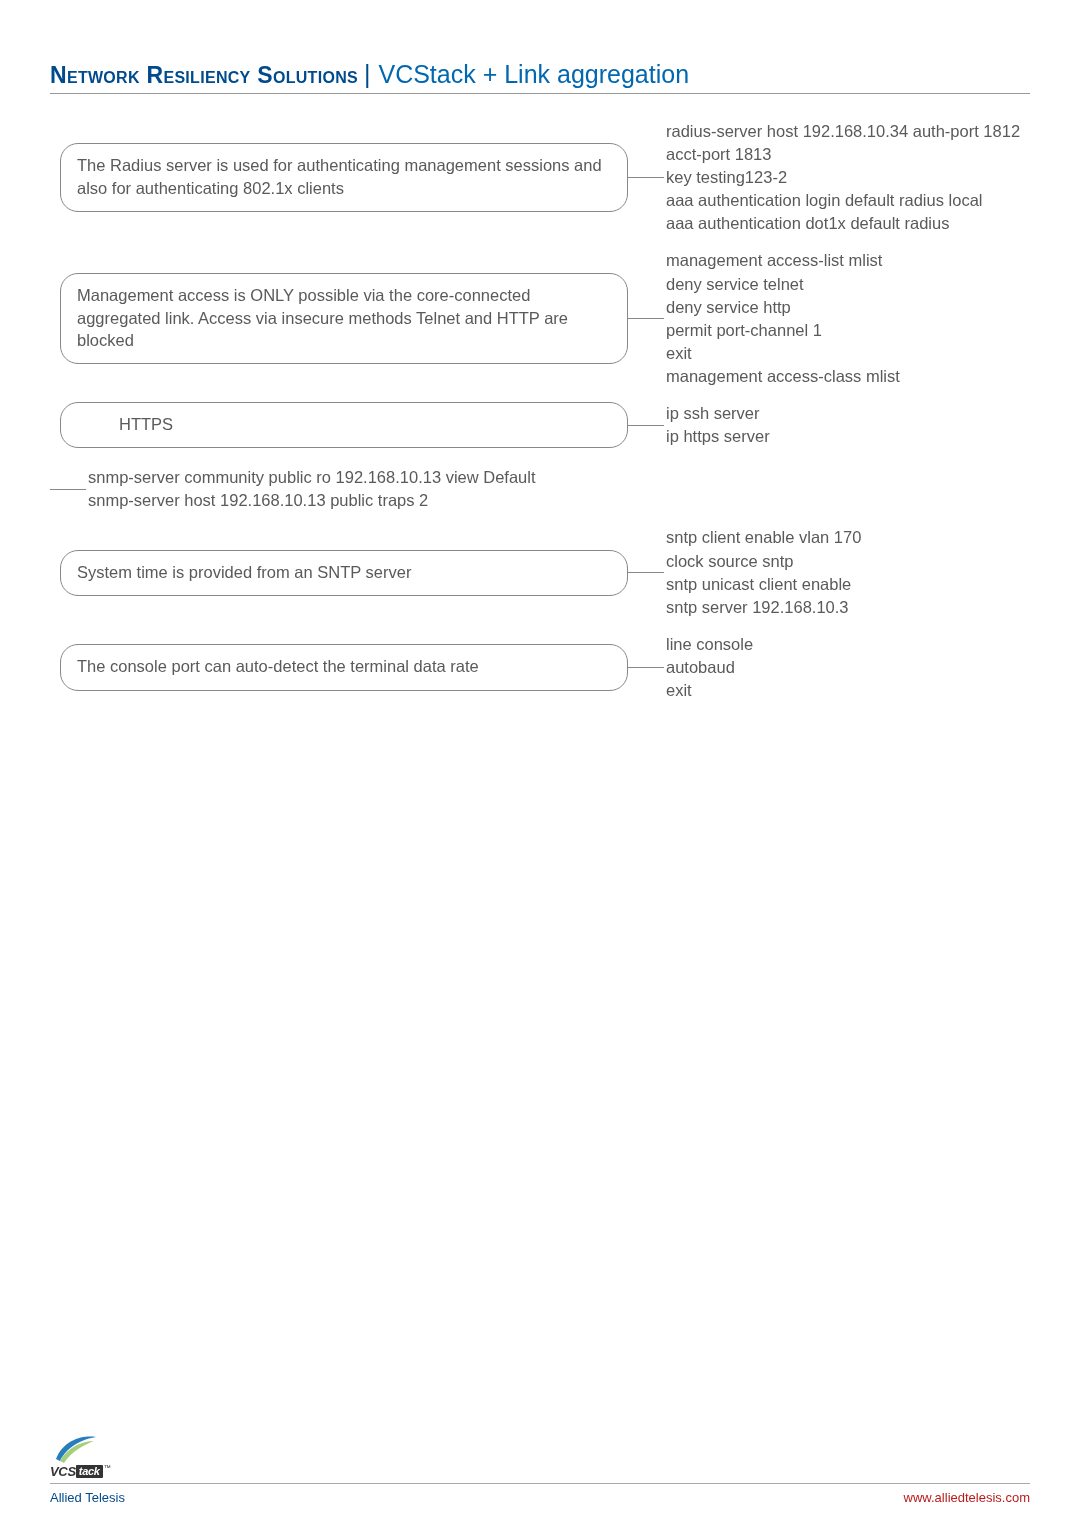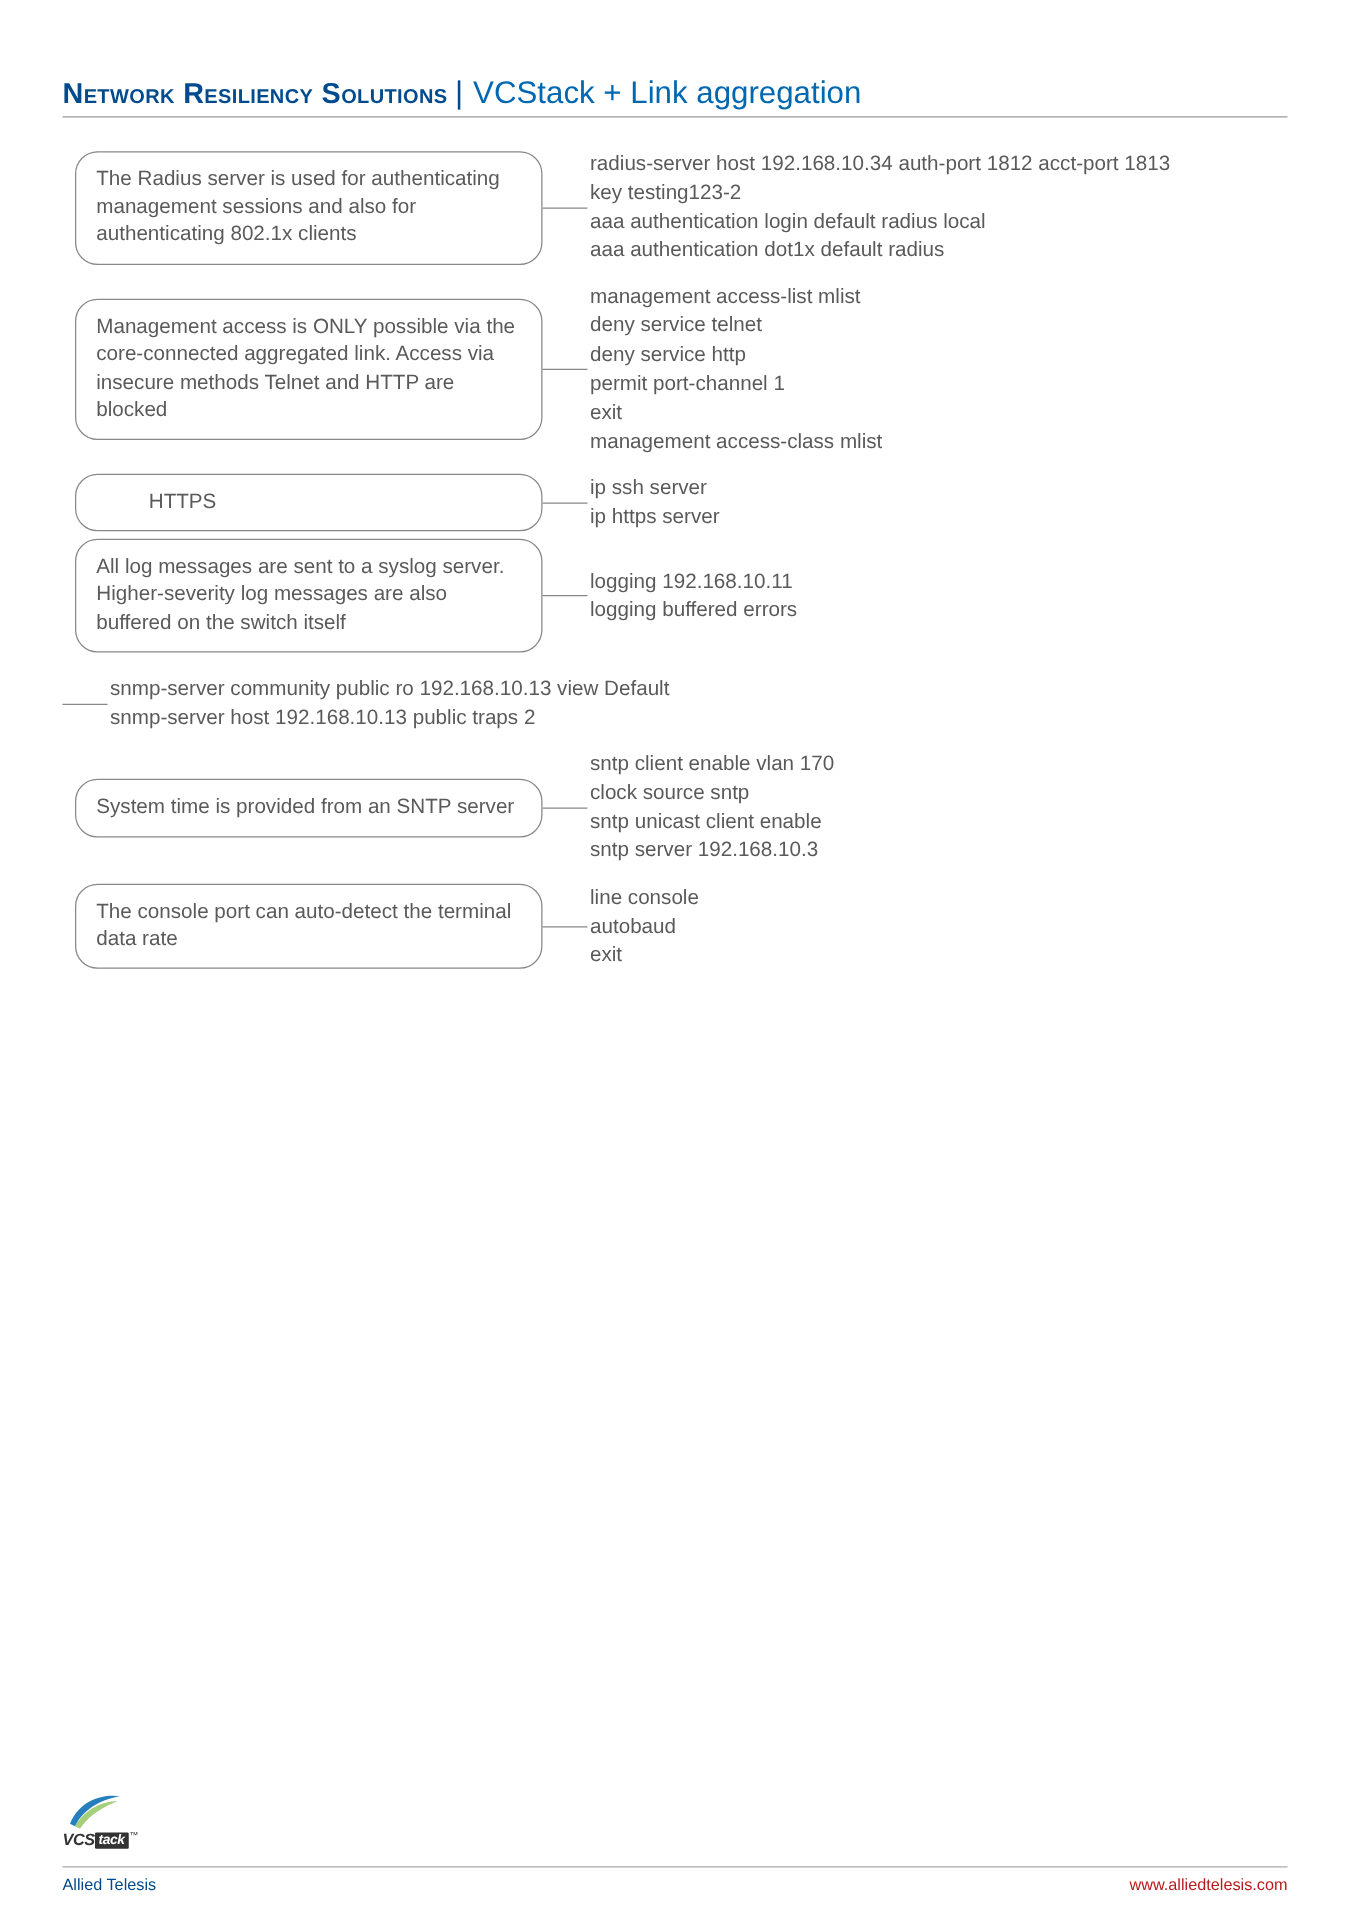--- a/index.html
+++ b/index.html
@@ -40,21 +40,21 @@
   .content {
     position: relative;
   }
   .row {
     display: flex;
     align-items: center;
     margin-bottom: 14px;
     position: relative;
   }
   .desc-box {
-    width: 374px;
+    width: 568px;
     border: 1px solid #888;
     border-radius: 18px;
     padding: 10px 16px 12px 16px;
     font-size: 16.5px;
     line-height: 1.35;
     color: #5a5a5a;
     background: #fff;
     flex-shrink: 0;
     margin-left: 10px;
   }
@@ -72,21 +72,21 @@
   }
   .config {
     font-size: 16.5px;
     line-height: 1.4;
     color: #5a5a5a;
     white-space: pre-line;
     padding-left: 2px;
   }
   .footer {
     position: absolute;
-    bottom: 12px;
+    bottom: 22px;
     left: 50px;
     right: 50px;
     border-top: 1px solid #aaa;
     padding-top: 6px;
     display: flex;
     justify-content: space-between;
     font-size: 13px;
   }
   .footer-left { color: #004b8d; }
   .footer-right { color: #b91c1c; }
@@ -172,29 +172,20 @@
 
   <div class="row" style="margin-bottom:6px;">
     <div class="desc-box">
       <span class="https-indent">HTTPS</span>
     </div>
     <div class="connector"></div>
     <div class="config">ip ssh server
 ip https server</div>
   </div>
 
-  <div class="row">
-    <div class="desc-box">
-      <span style="white-space:pre-line;">All log messages are sent to a syslog server.
-Higher-severity log messages are also buffered on the switch itself</span>
-    </div>
-    <div class="connector"></div>
-    <div class="config">logging 192.168.10.11
-logging buffered errors</div>
-  </div>
 
   <div class="row" style="margin-top:18px;">
     <div class="connector"></div>
     <div class="config">snmp-server community public ro 192.168.10.13 view Default
 snmp-server host 192.168.10.13 public traps 2</div>
   </div>
 
   <div class="row">
     <div class="desc-box">
       <span>System time is provided from an SNTP server</span>

